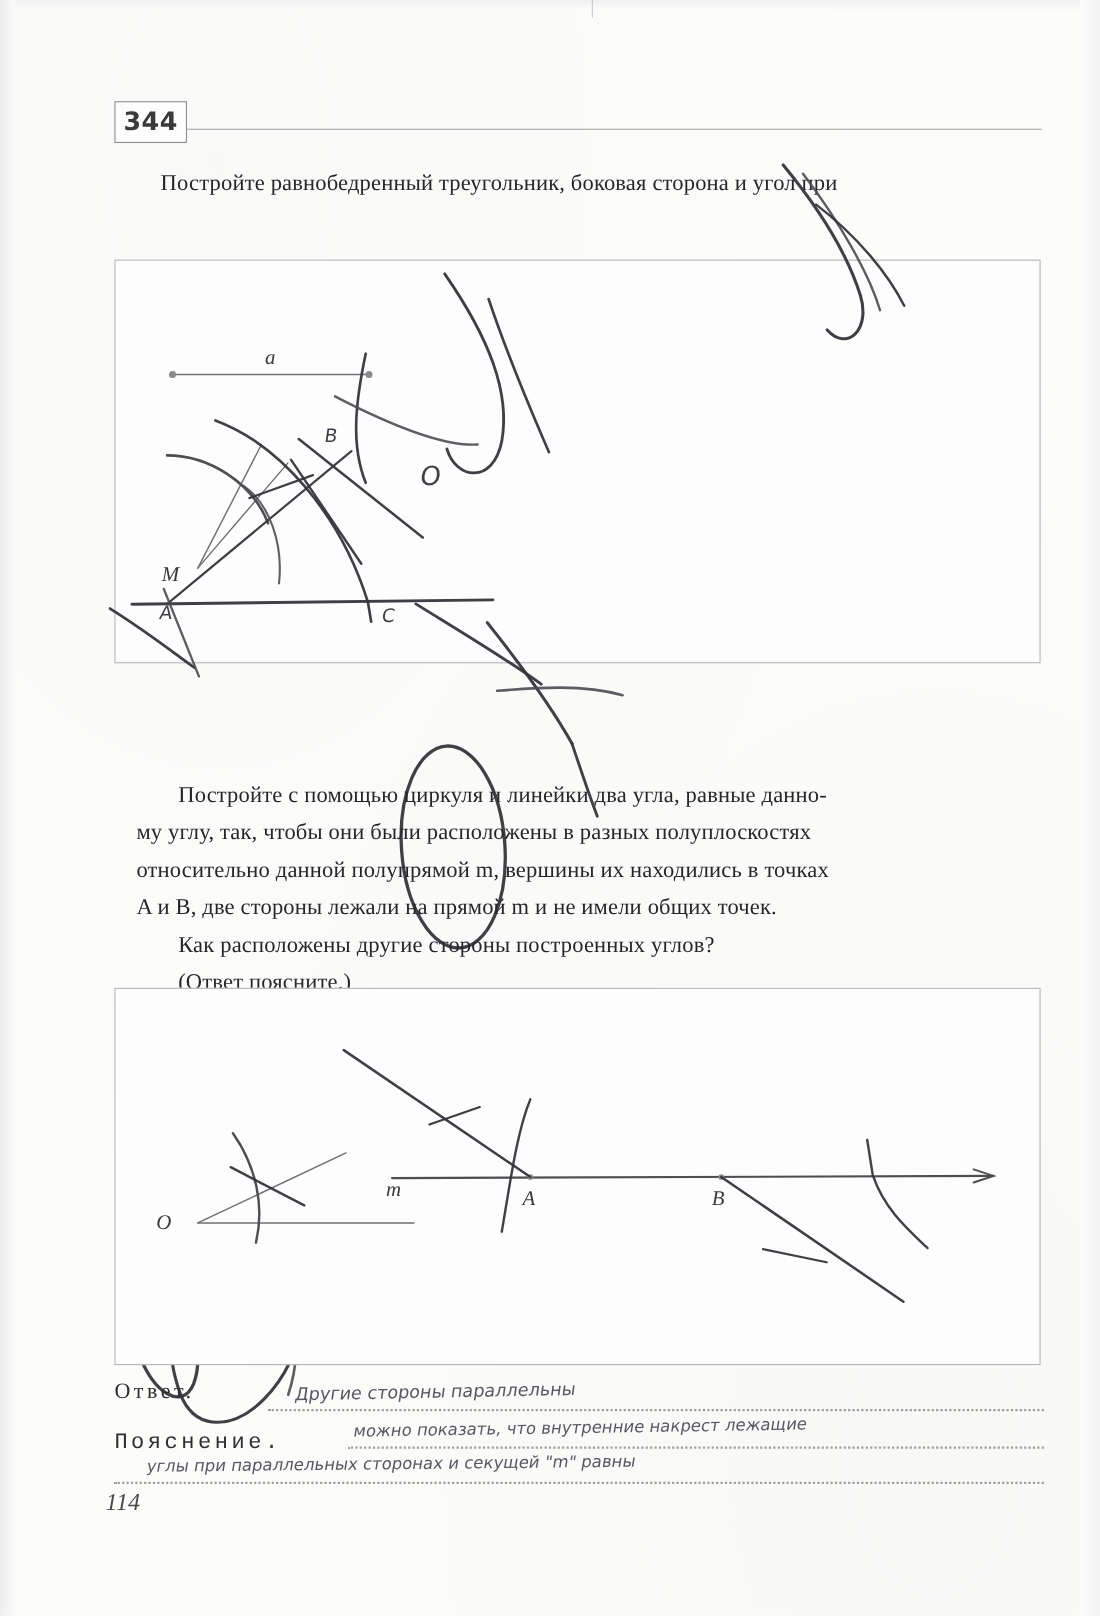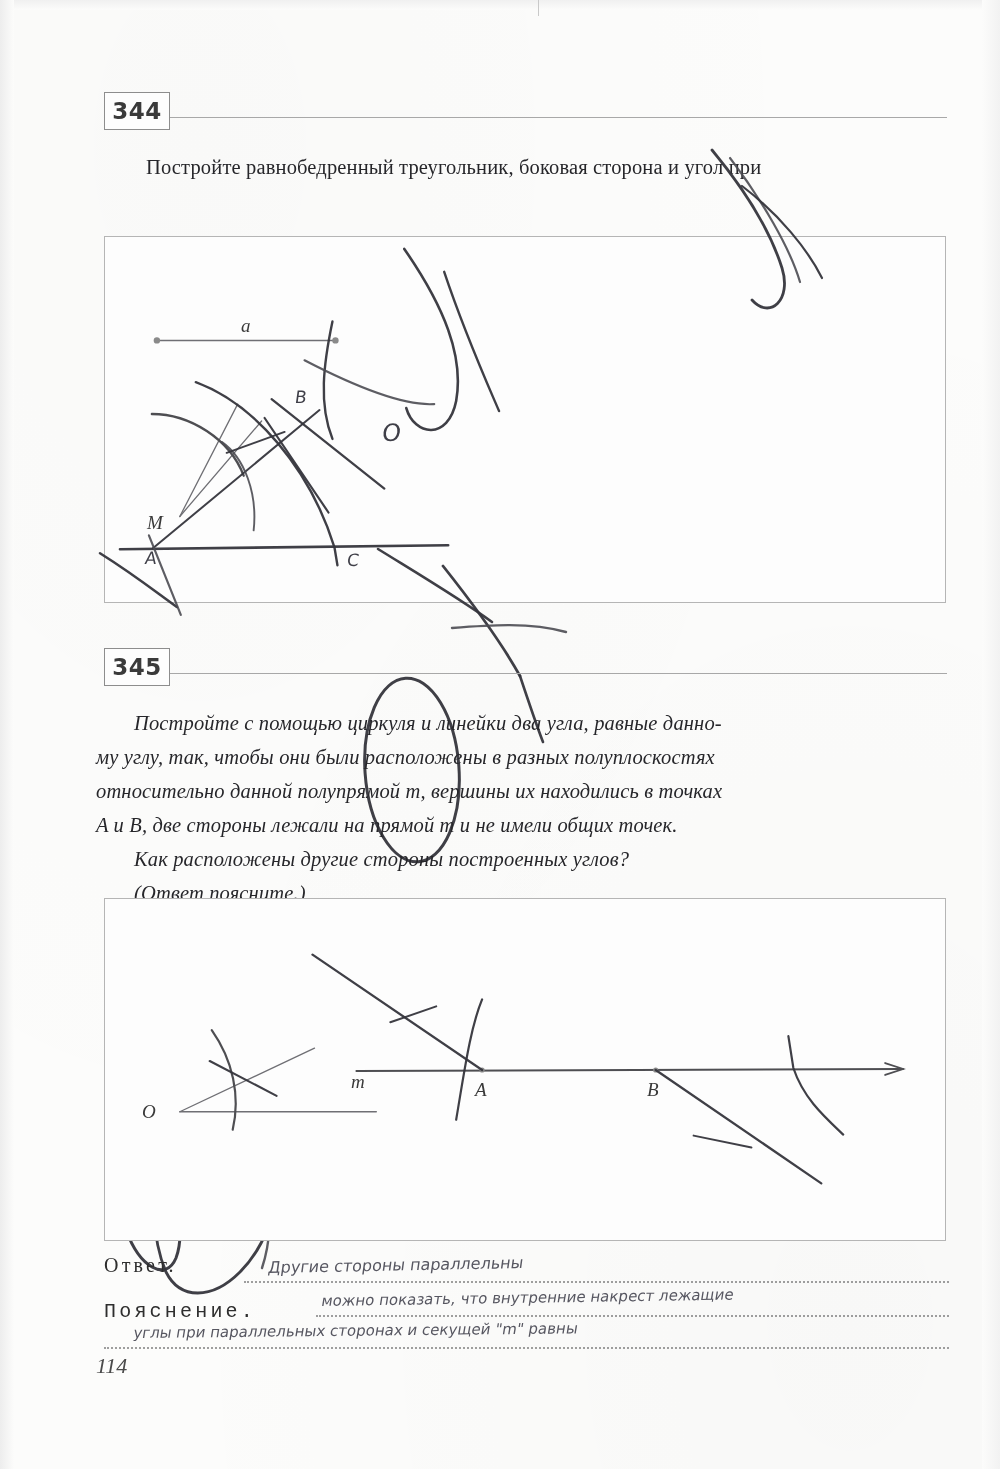--- a/index.html
+++ b/index.html
@@ -199,26 +199,22 @@
     <path class="pencil" d="M 302,930 C 332,960 362,992 382,1016" stroke-width="2.2"></path>
     <path class="pencil-dark" d="M 338,900 C 360,940 380,985 393,1020" stroke-width="2.4"></path>
 
     <path class="pencil-dark" d="M 272,926 C 300,990 325,1060 330,1112 C 334,1152 300,1168 278,1140 C 262,1118 268,1088 284,1074" stroke-width="3"></path>
 
     <path class="pencil-dark" d="M 160,1130 C 120,1135 112,1190 126,1230 C 140,1268 166,1282 176,1258 C 186,1232 176,1186 158,1150" stroke-width="3"></path>
     <path class="pencil-dark" d="M 160,1146 C 150,1190 152,1240 166,1272 C 180,1300 212,1300 240,1272 C 262,1250 272,1222 276,1196" stroke-width="2.8"></path>
     <path class="pencil" d="M 268,1178 C 272,1212 270,1244 262,1268" stroke-width="2.4"></path>
   </svg>
 
-  <div class="prob-head" style="top:648px;">
-    <div class="prob-num">345</div>
-    <div class="prob-rule"></div>
-  </div>
-
-  <div class="ptext" style="left:92px;top:704px;width:845px;font-style:italic;">
+
+  <div class="ptext" style="left:120px;top:704px;width:845px;">
     <p class="ind">Постройте с помощью циркуля и линейки два угла, равные данно-</p>
     <p>му углу, так, чтобы они были расположены в разных полуплоскостях</p>
     <p>относительно данной полупрямой m, вершины их находились в точках</p>
     <p>A и B, две стороны лежали на прямой m и не имели общих точек.</p>
     <p class="ind">Как расположены другие стороны построенных углов?</p>
     <p class="ind">(Ответ поясните.)</p>
   </div>
 
   <div class="figbox" style="left:104px;top:898px;width:842px;height:343px;">
     <svg class="figsvg" viewBox="0 0 842 343" preserveAspectRatio="none">

